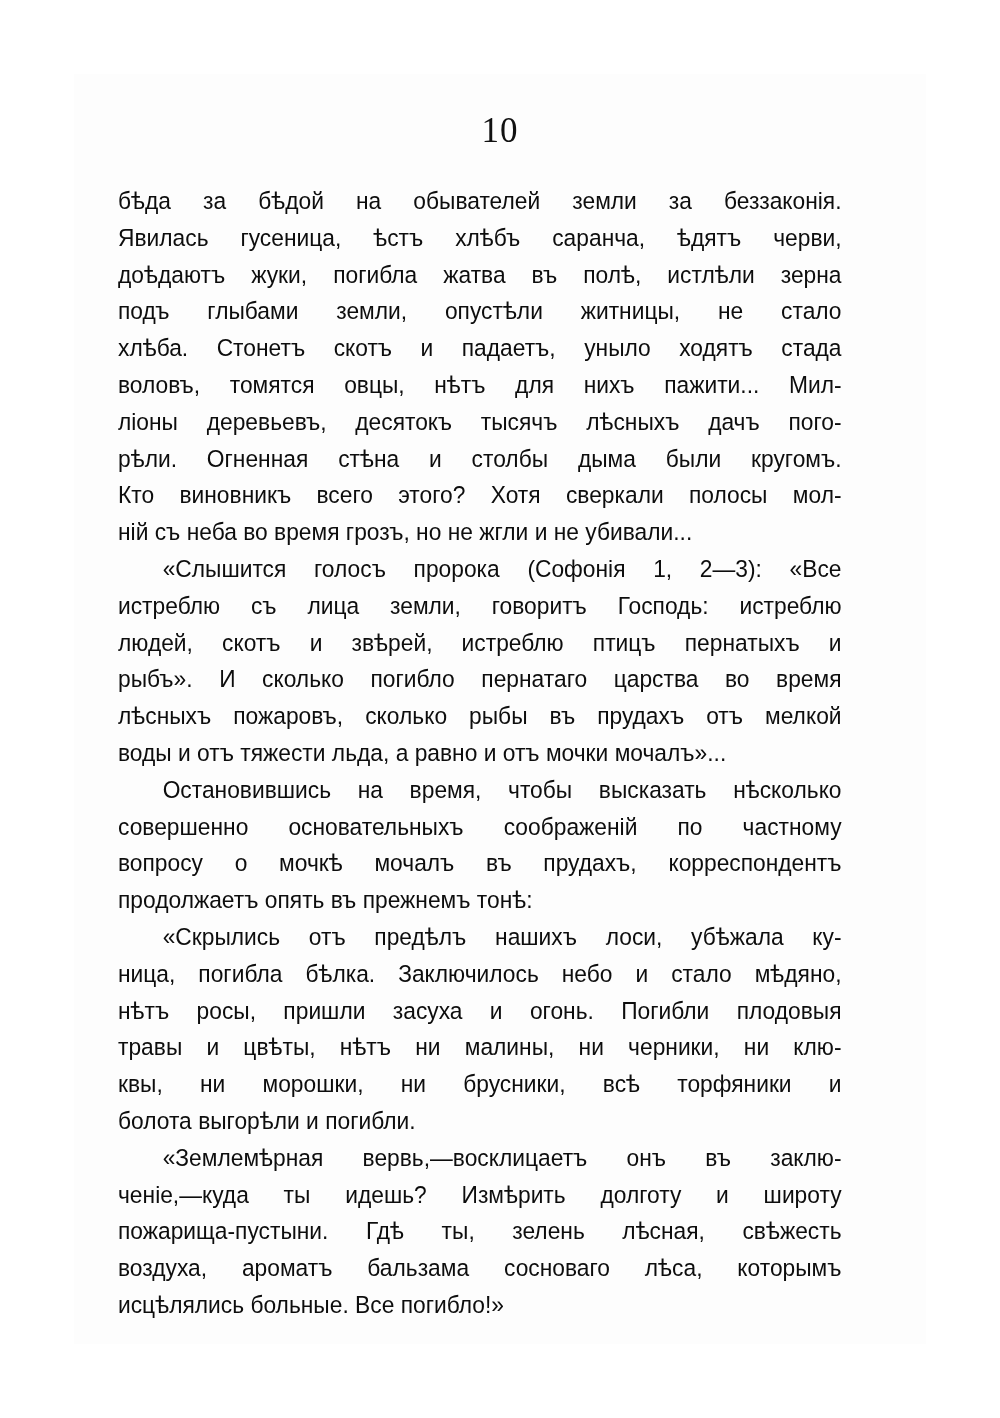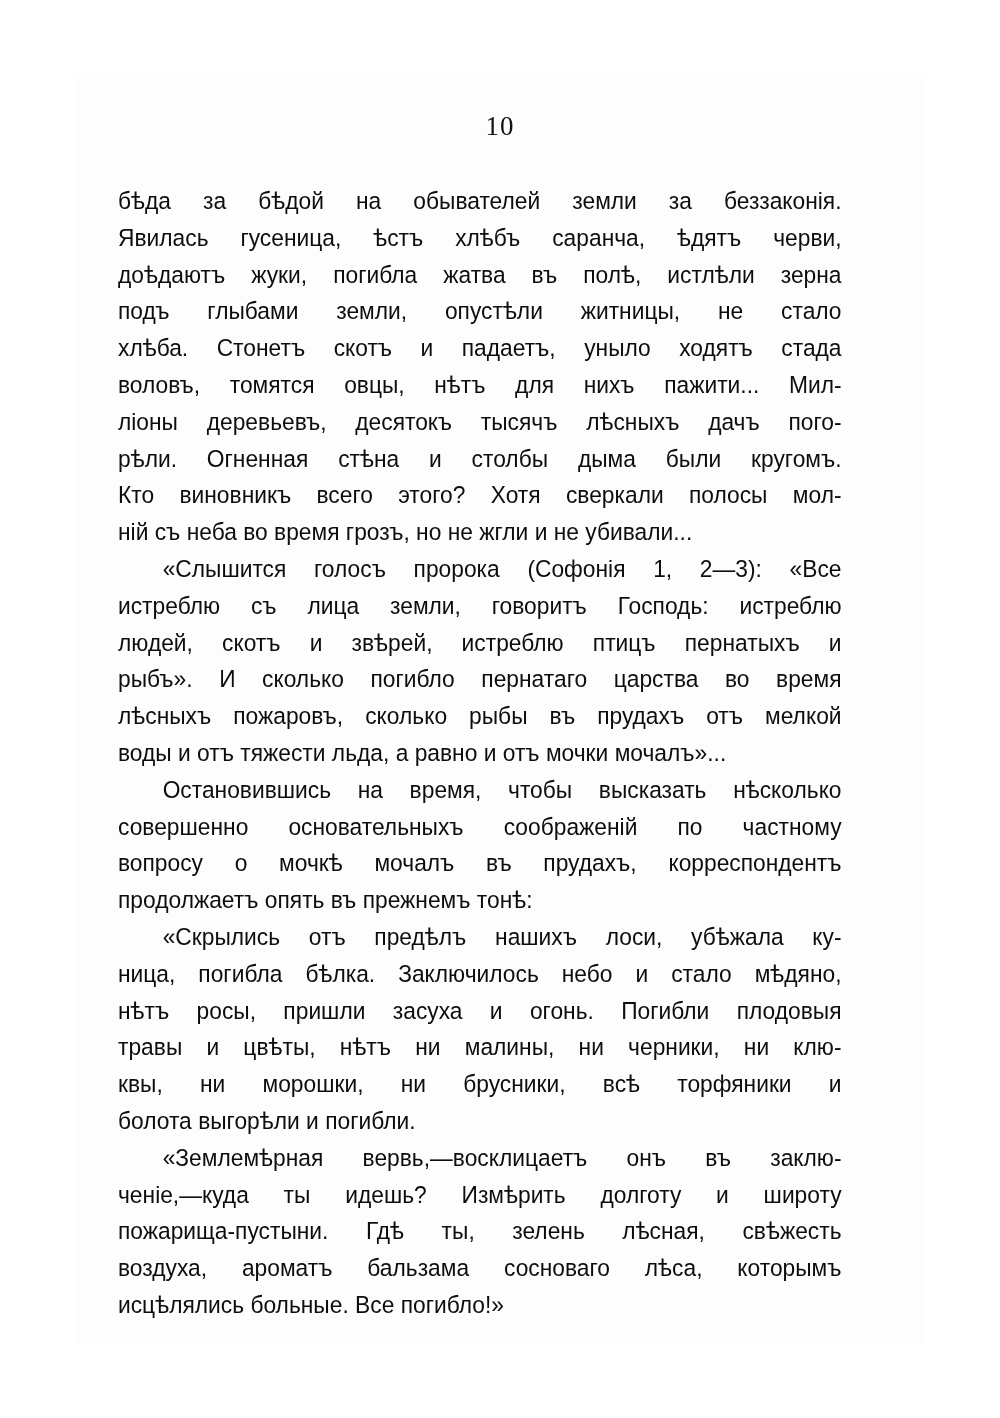--- a/index.html
+++ b/index.html
@@ -21,21 +21,21 @@
       height: 1270px;
       background: #fdfdfd;
     }
     .page-number {
       position: absolute;
       left: 0;
       top: 111px;
       width: 1000px;
       text-align: center;
       font-family: "Liberation Serif", serif;
-      font-size: 27px;
+      font-size: 35px;
       color: #111;
       letter-spacing: 1px;
     }
     .body-text {
       position: absolute;
       left: 118px;
       top: 183px;
       width: 724px;
       font-family: "Liberation Sans", sans-serif;
       font-size: 24.5px;

